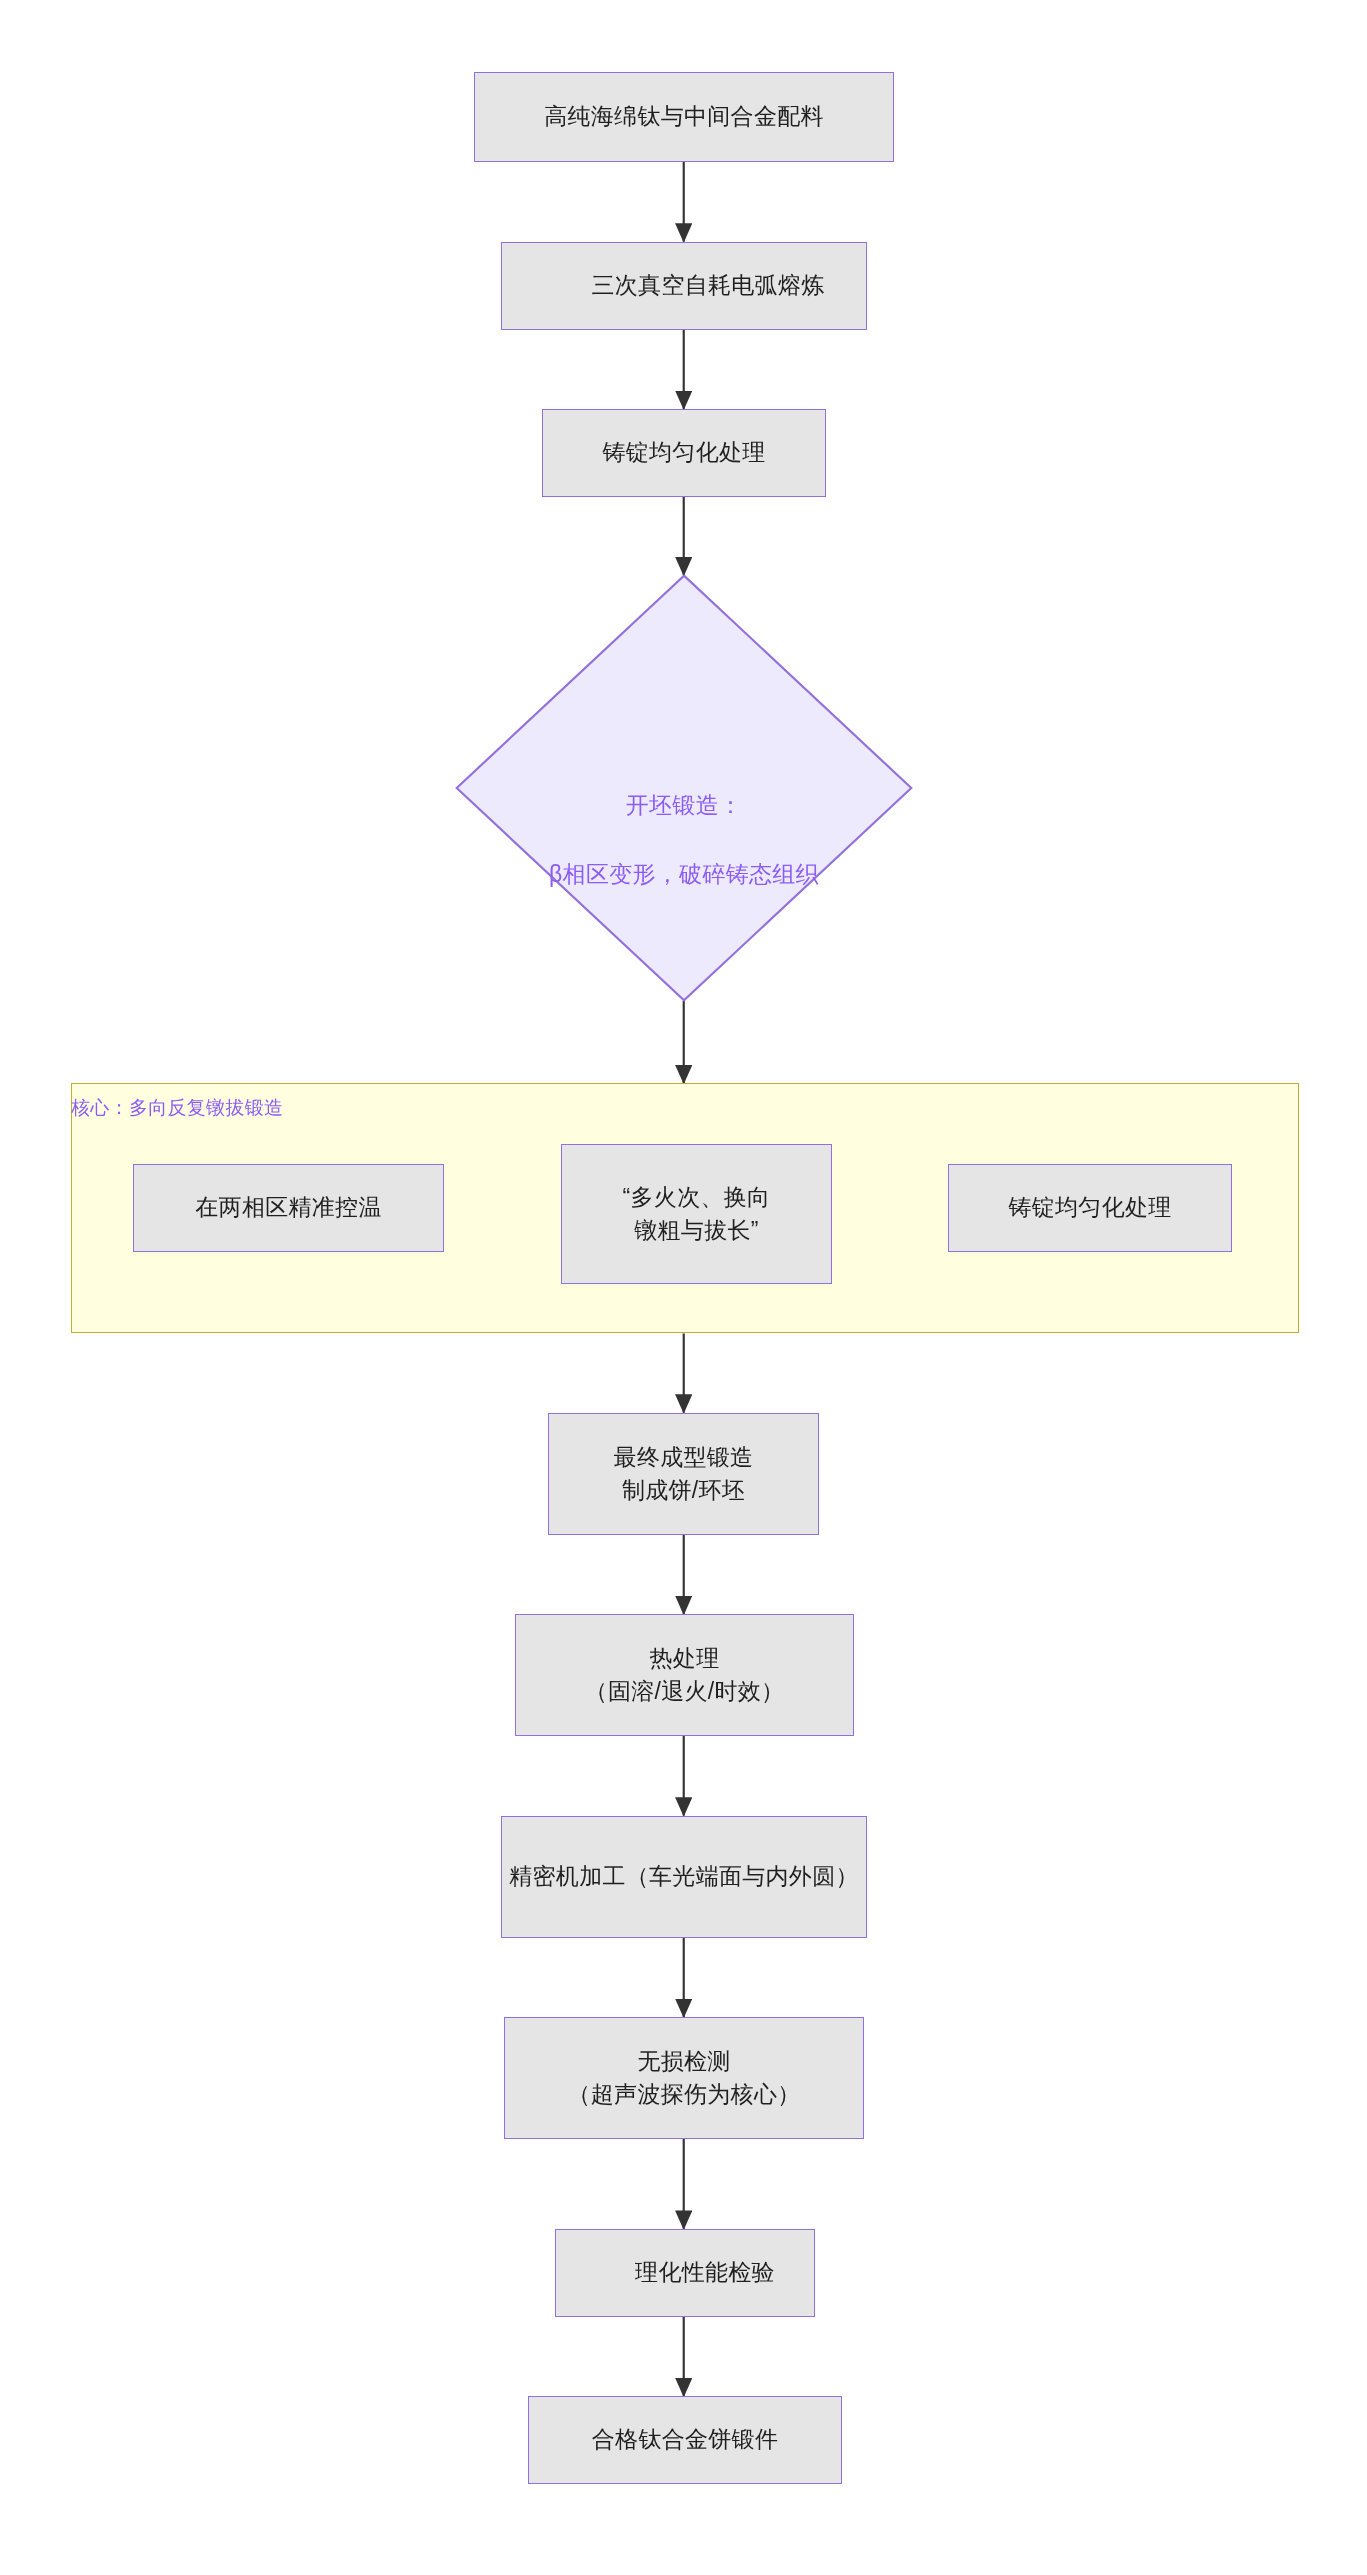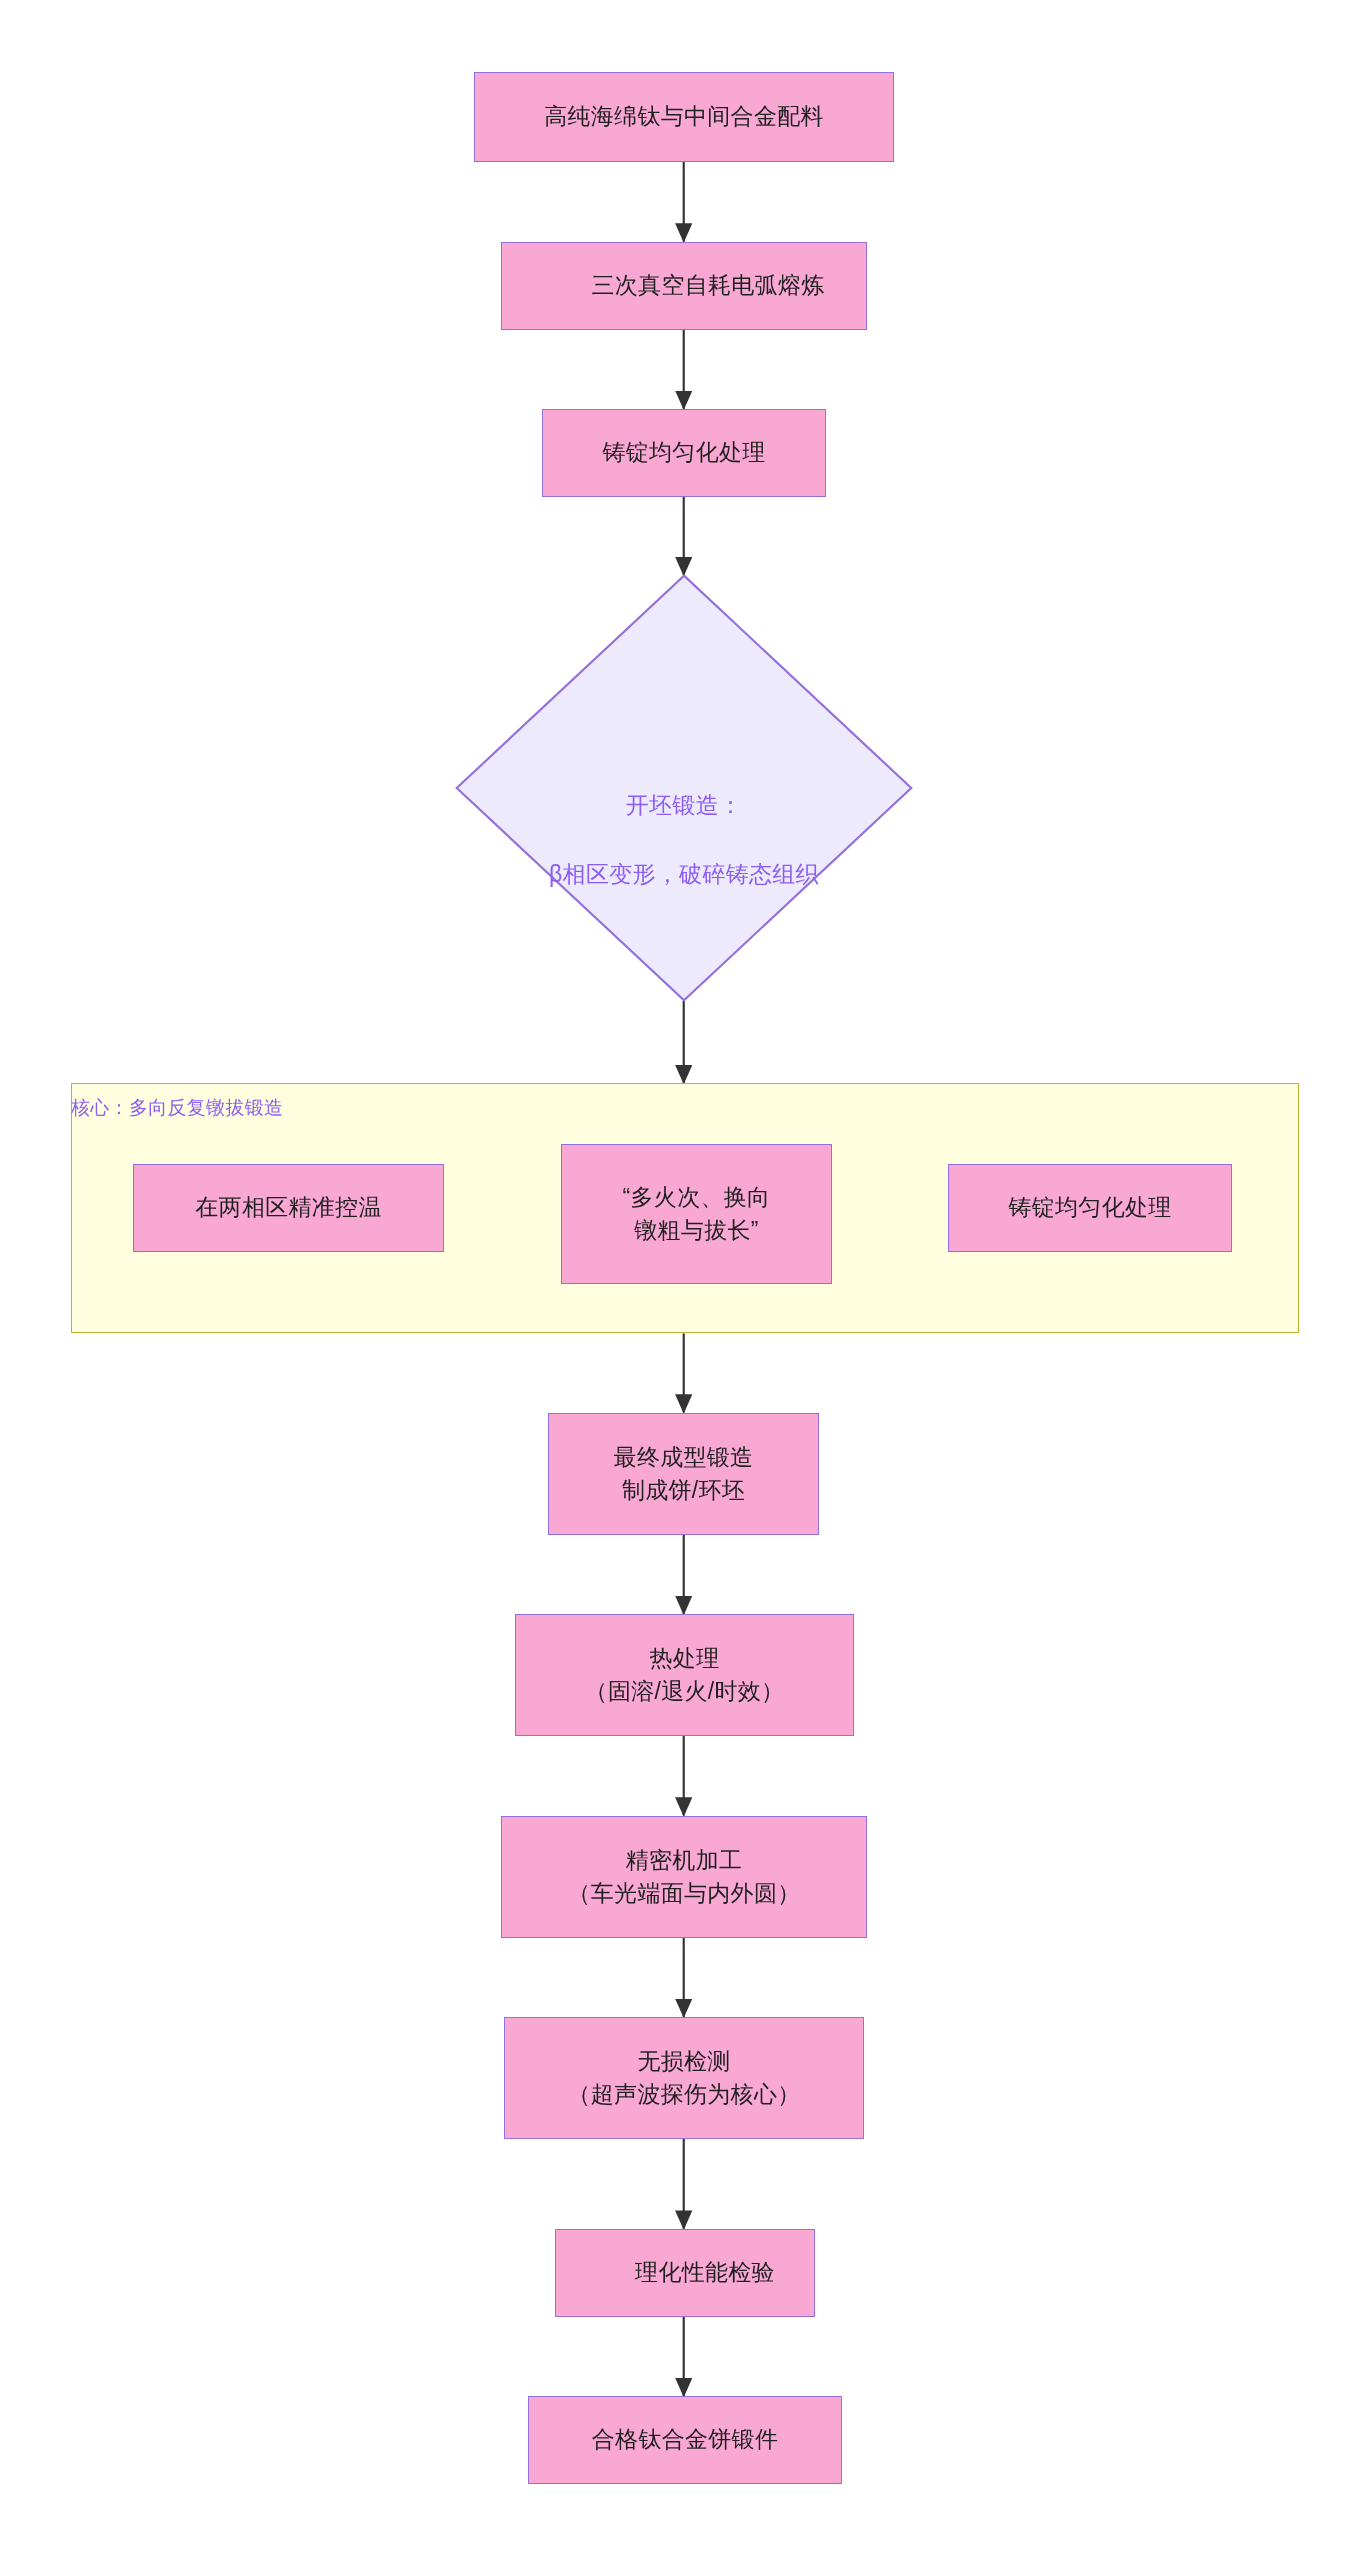--- a/index.html
+++ b/index.html
@@ -21,21 +21,21 @@
     position: absolute;
     left: 0;
     top: 0;
     width: 1368px;
     height: 2576px;
     pointer-events: none;
   }
   .node {
     position: absolute;
     box-sizing: border-box;
-    background: #f9a8d4;
+    background: #e5e5e5;
     border: 1.6px solid #9370DB;
     display: flex;
     align-items: center;
     justify-content: center;
     text-align: center;
     color: #1f1f1f;
     font-size: 23px;
     line-height: 1.45;
     letter-spacing: 0.3px;
     white-space: pre-line;
@@ -146,21 +146,21 @@
   <div class="node" style="left:548px; top:1413px; width:271px; height:122px; flex-direction:column;">
     <div>最终成型锻造</div>
     <div>制成饼/环坯</div>
   </div>
 
   <div class="node" style="left:515px; top:1614px; width:339px; height:122px; flex-direction:column;">
     <div>热处理</div>
     <div>（固溶/退火/时效）</div>
   </div>
 
-  <div class="node" style="left:501px; top:1816px; width:366px; height:122px; flex-direction:column;">
+  <div class="node" style="left:501px; top:1816px; width:366px; height:122px; flex-direction:row;">
     <div>精密机加工</div>
     <div>（车光端面与内外圆）</div>
   </div>
 
   <div class="node" style="left:504px; top:2017px; width:360px; height:122px; flex-direction:column;">
     <div>无损检测</div>
     <div>（超声波探伤为核心）</div>
   </div>
 
   <div class="node" style="left:555px; top:2229px; width:260px; height:88px;padding-left:40px;">理化性能检验</div>

